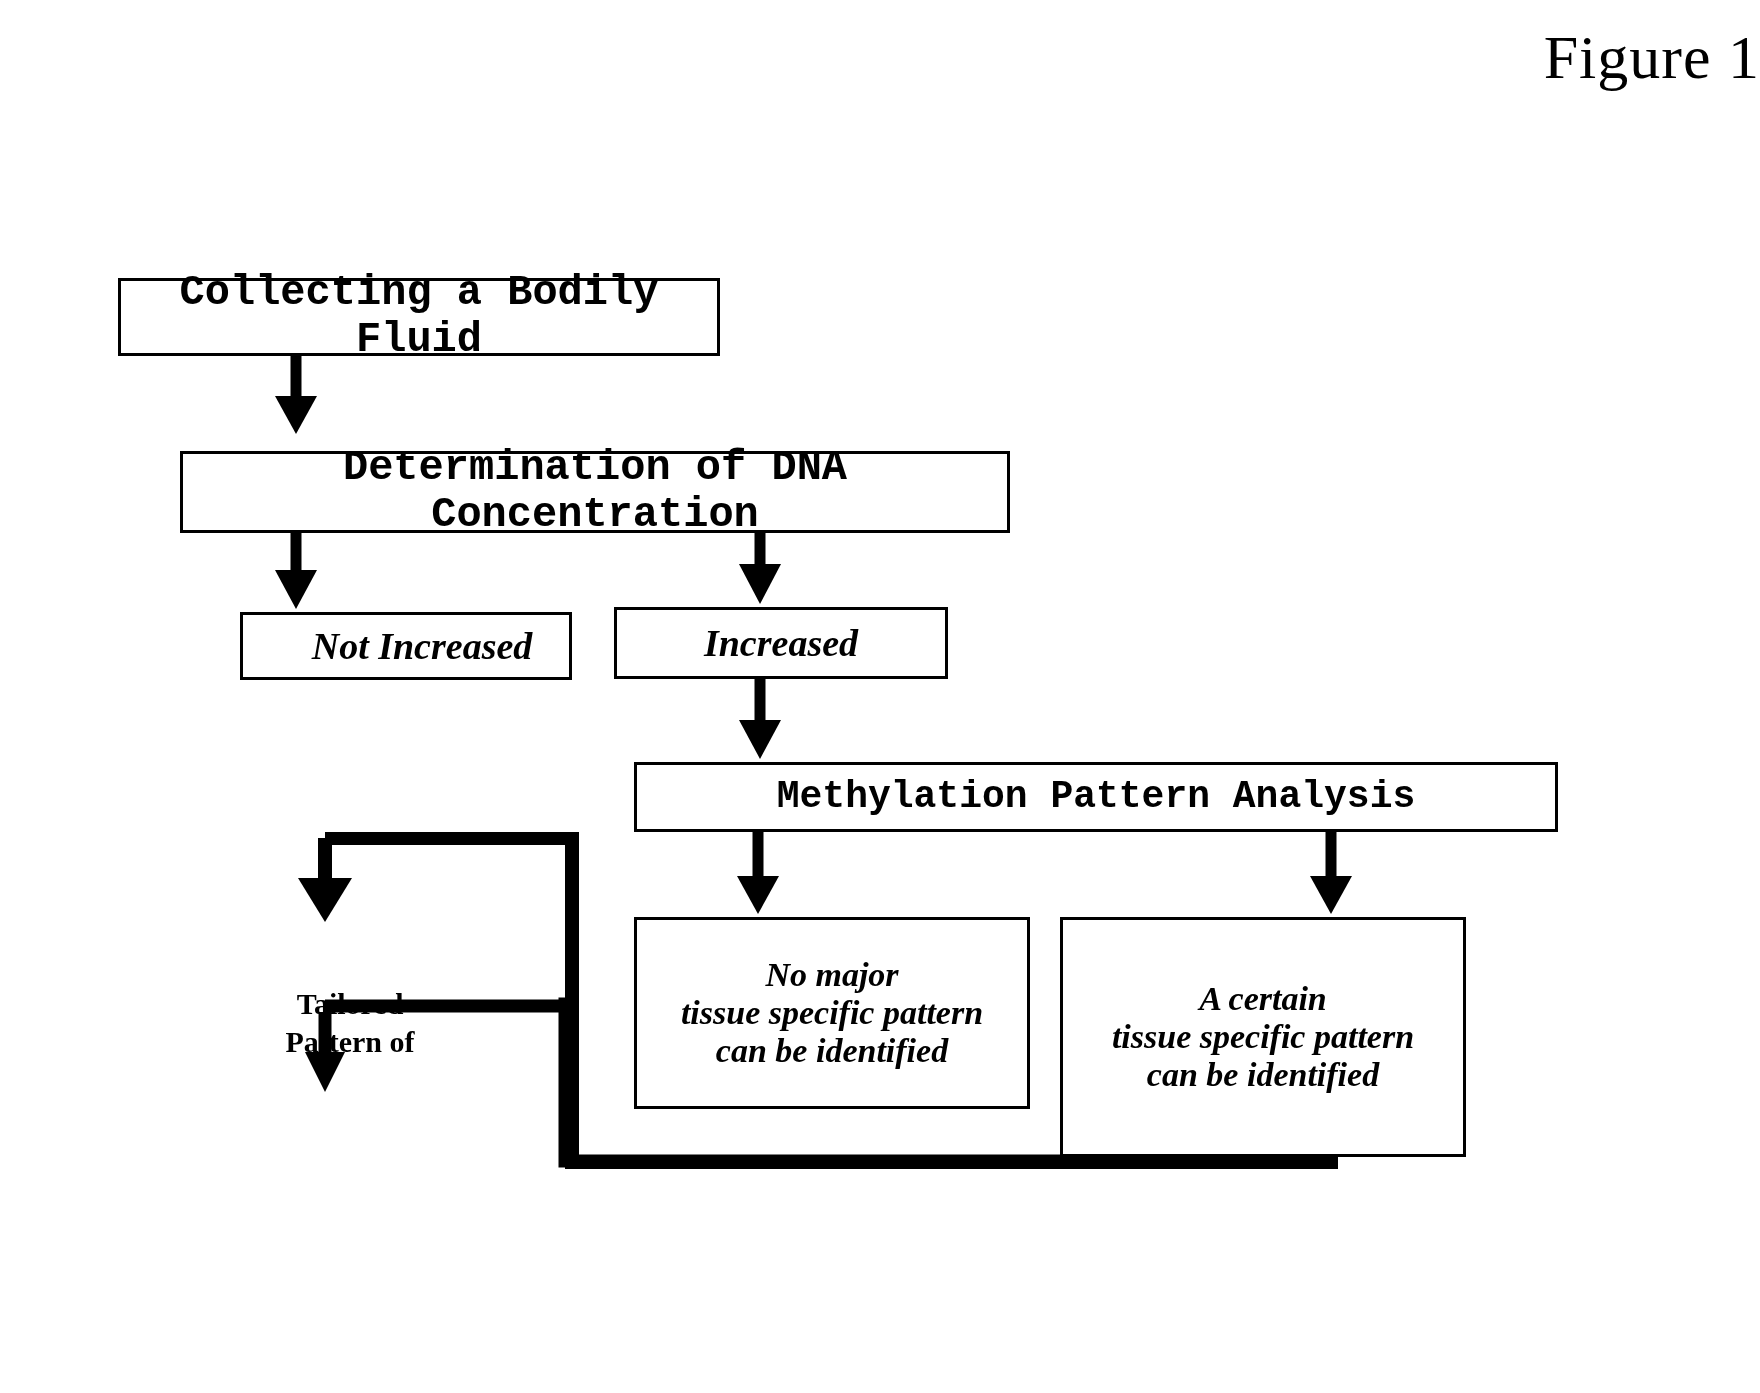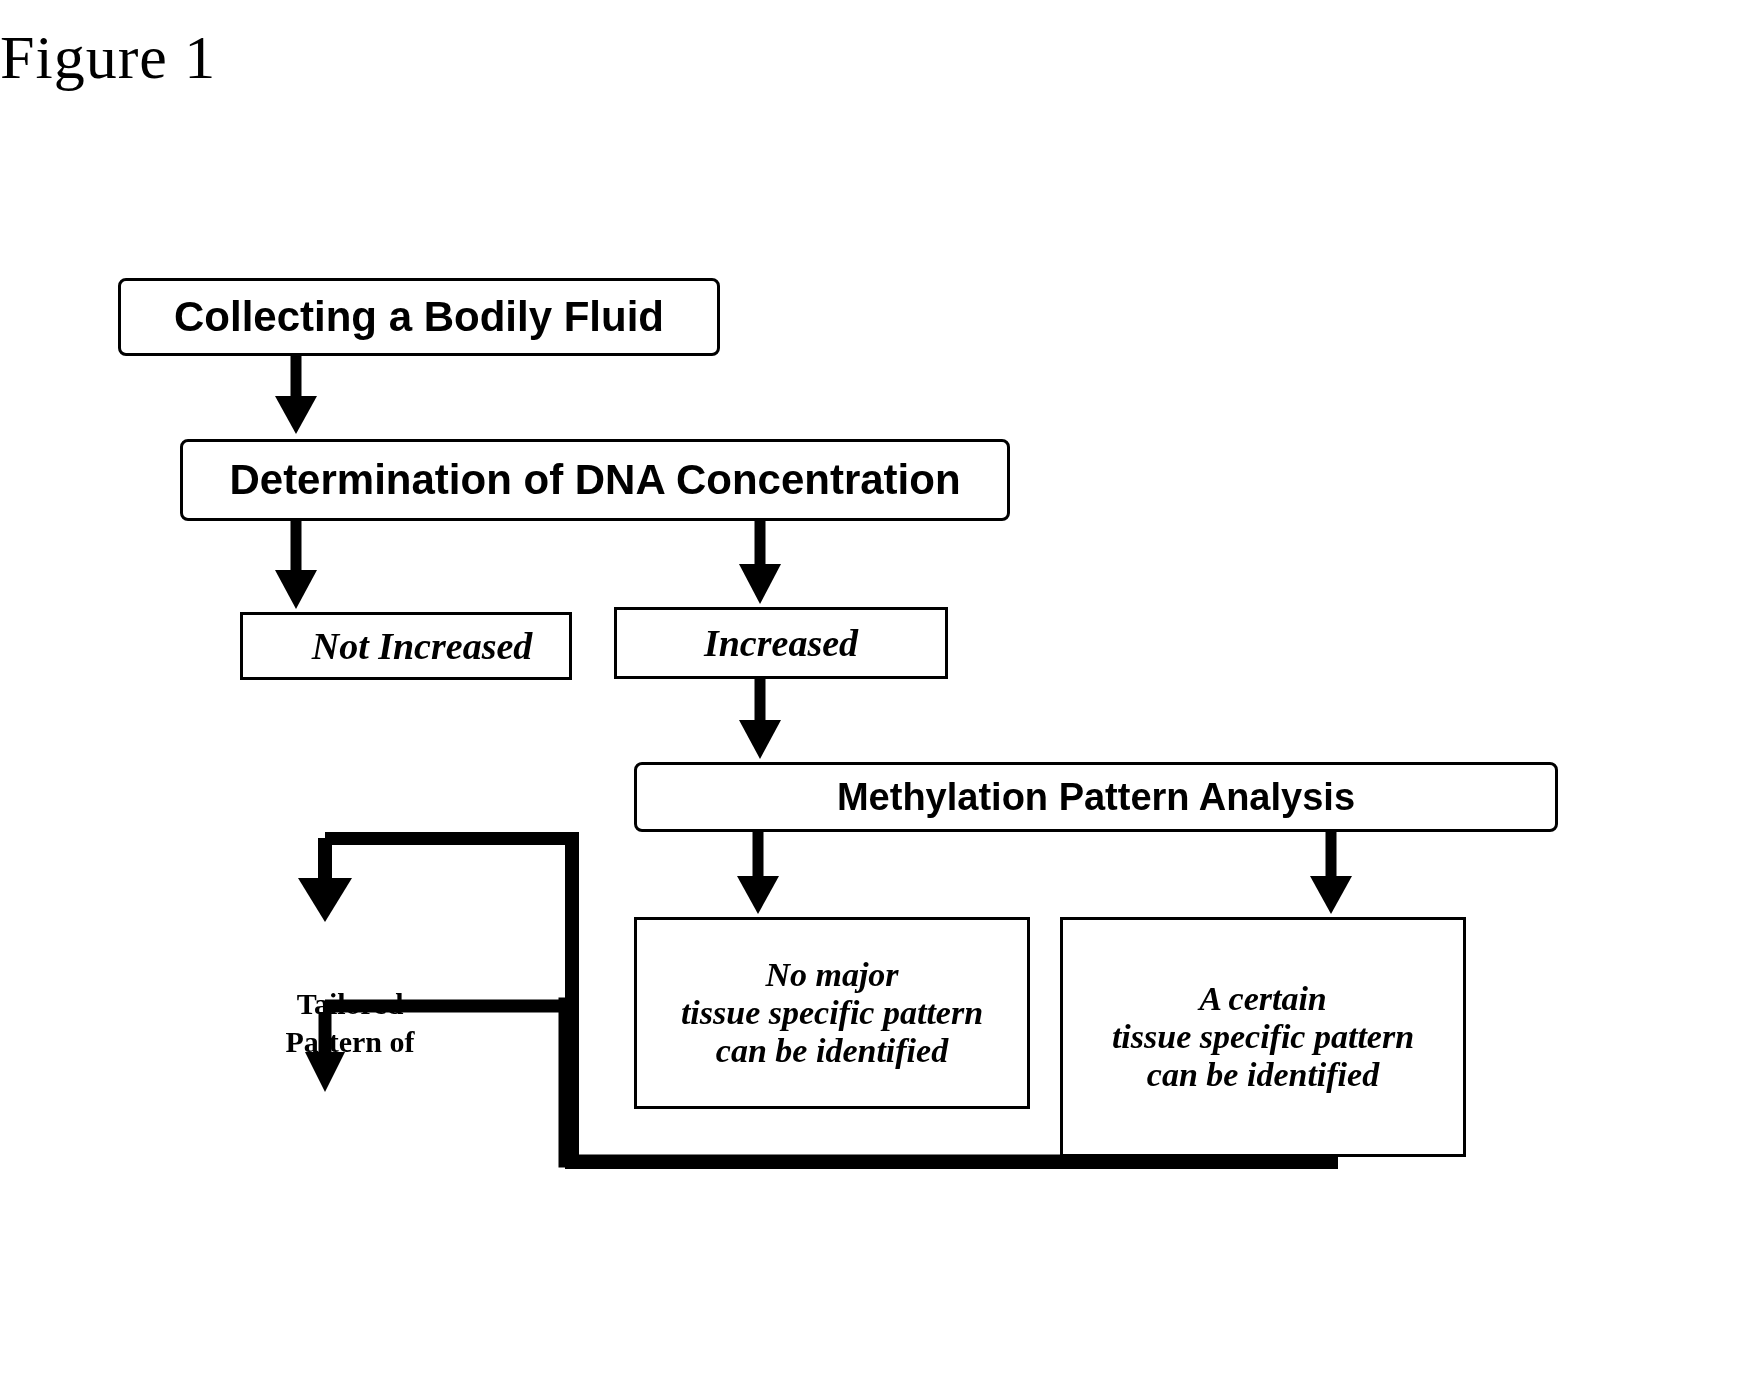--- a/index.html
+++ b/index.html
@@ -21,21 +21,21 @@
     left: 0; top: 0;
     width: 1760px;
     height: 1393px;
   }
 
   .fig-title {
     position: absolute;
     left: 0;
     top: 22px;
     width: 1760px;
-    text-align: left;
+    text-align: right;
     font-size: 62px;
     font-weight: 400;
     letter-spacing: 1px;
     font-family: "Liberation Serif", "DejaVu Serif", serif;
   }
 
   
   .node {
     position: absolute;
     box-sizing: border-box;
@@ -44,32 +44,31 @@
     display: flex;
     align-items: center;
     justify-content: center;
     text-align: center;
     line-height: 1.12;
   }
   .node span { display: block; width: 100%; }
 
   .bold-serif {
     font-weight: bold;
-    font-family: Liberation Sans, sans-serif;
-    border-radius: 8px;
+    font-family: Liberation Mono, monospace;
   }
   .bold-italic-serif {
     font-weight: bold;
     font-style: italic;
     font-family: "Liberation Serif", "DejaVu Serif", serif;
   }
 
   
   #node-collect   { left:118px;  top:278px;  width:602px;  height:78px;  font-size:42px; }
-  #node-determine { left:180px;  top:439px;  width:830px;  height:82px;  font-size:42px; }
+  #node-determine { left:180px;  top:451px;  width:830px;  height:82px;  font-size:42px; }
   #node-not-inc   { left:240px;  top:612px;  width:332px;  height:68px;  font-size:38px;padding-left:32px; }
   #node-increased { left:614px;  top:607px;  width:334px;  height:72px;  font-size:38px; }
   #node-methyl    { left:634px;  top:762px;  width:924px;  height:70px;  font-size:38px; }
   #node-nomajor   { left:634px;  top:917px;  width:396px;  height:192px; font-size:34px; }
   #node-certain   { left:1060px; top:917px;  width:406px;  height:240px; font-size:34px; }
 
   
   #label-tailored {
     position: absolute;
     left: 140px;

